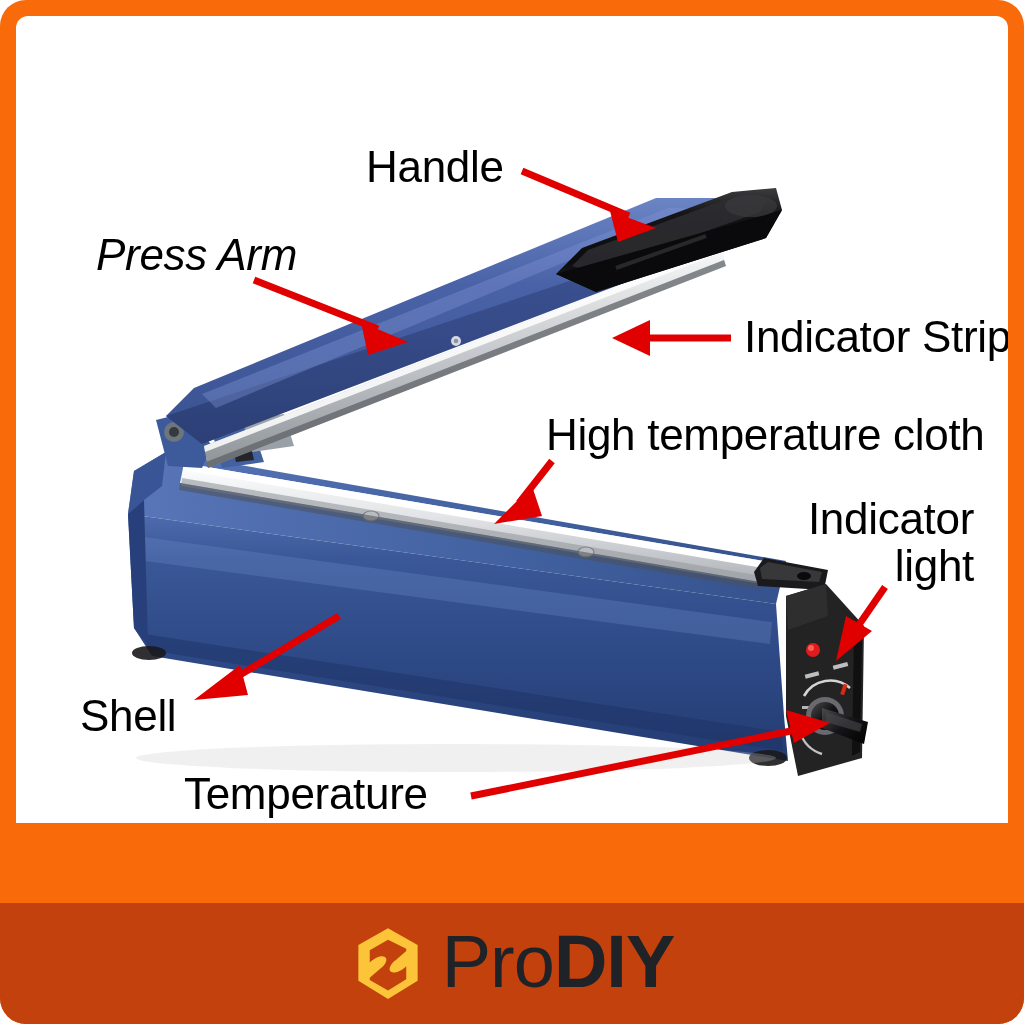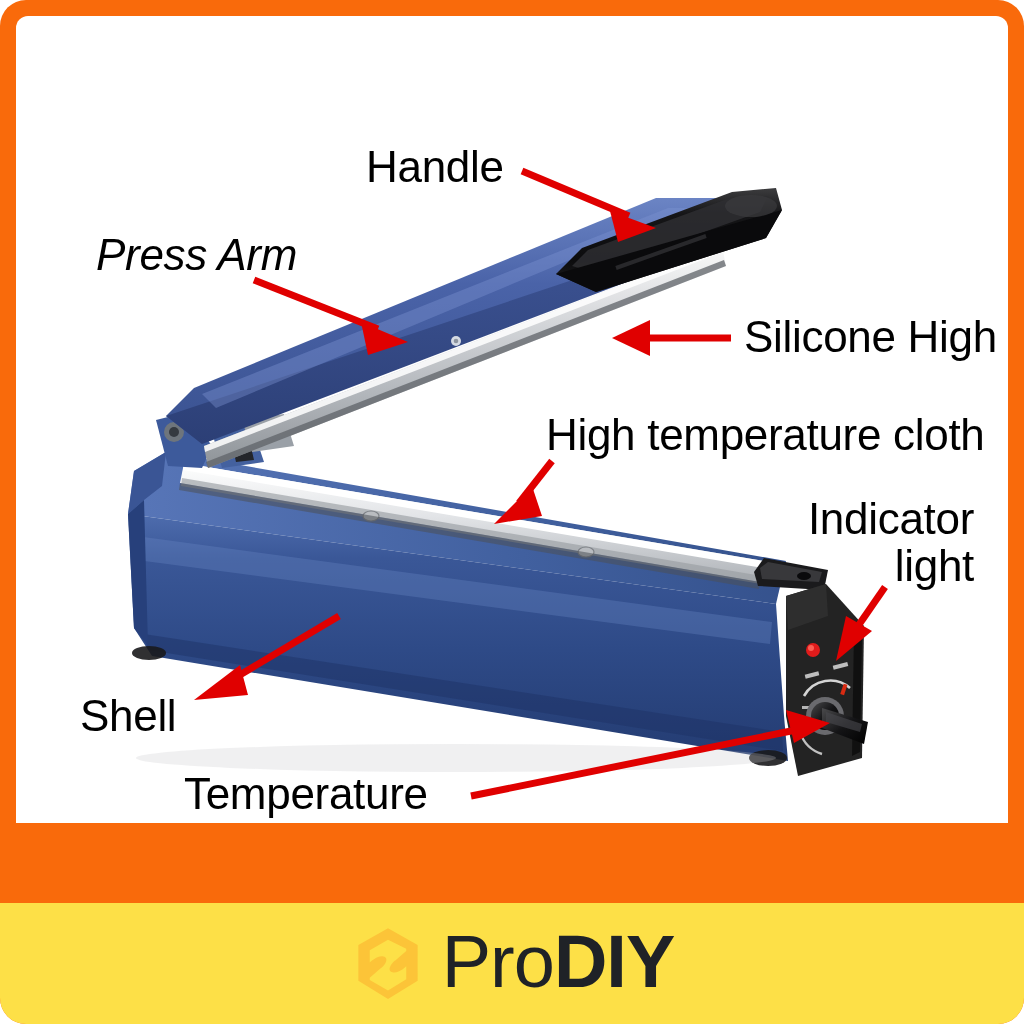--- a/index.html
+++ b/index.html
@@ -24,21 +24,21 @@
     width: 992px; height: 807px;
     background: #ffffff;
     border-radius: 12px 12px 0 0;
     overflow: hidden;
   }
   
   #footer {
     position: absolute;
     left: 0; top: 903px;
     width: 1024px; height: 121px;
-    background: #fde047;
+    background: #c2410c;
     display: flex;
     align-items: center;
     justify-content: center;
     gap: 16px;
   }
   #logo-mark { width: 76px; height: 78px; display: block; }
   #brand {
     font-size: 74px;
     letter-spacing: -1px;
     color: #1F2227;
@@ -217,21 +217,21 @@
         <path d="M810,696 L846,708 L844,716 L810,706 Z" fill="#4A4A4E" opacity="0.6"></path>
       </g>
 
       <ellipse cx="440" cy="742" rx="320" ry="14" fill="#C8CACD" opacity="0.28"></ellipse>
     </svg>
 
     <div class="label" id="lbl-handle">Handle</div>
 
     <div class="label" id="lbl-press-arm">Press Arm</div>
 
-    <div class="label" id="lbl-silicone">Silicone High</div>
+    <div class="label" id="lbl-silicone">Indicator Strip</div>
 
     <div class="label" id="lbl-hot-cloth">High temperature cloth</div>
 
     <div class="label align-right" id="lbl-indicator">Indicator
 light</div>
 
     <div class="label" id="lbl-shell">Shell</div>
 
     <div class="label align-center" id="lbl-knob">Temperature
 adjustment knob</div>

